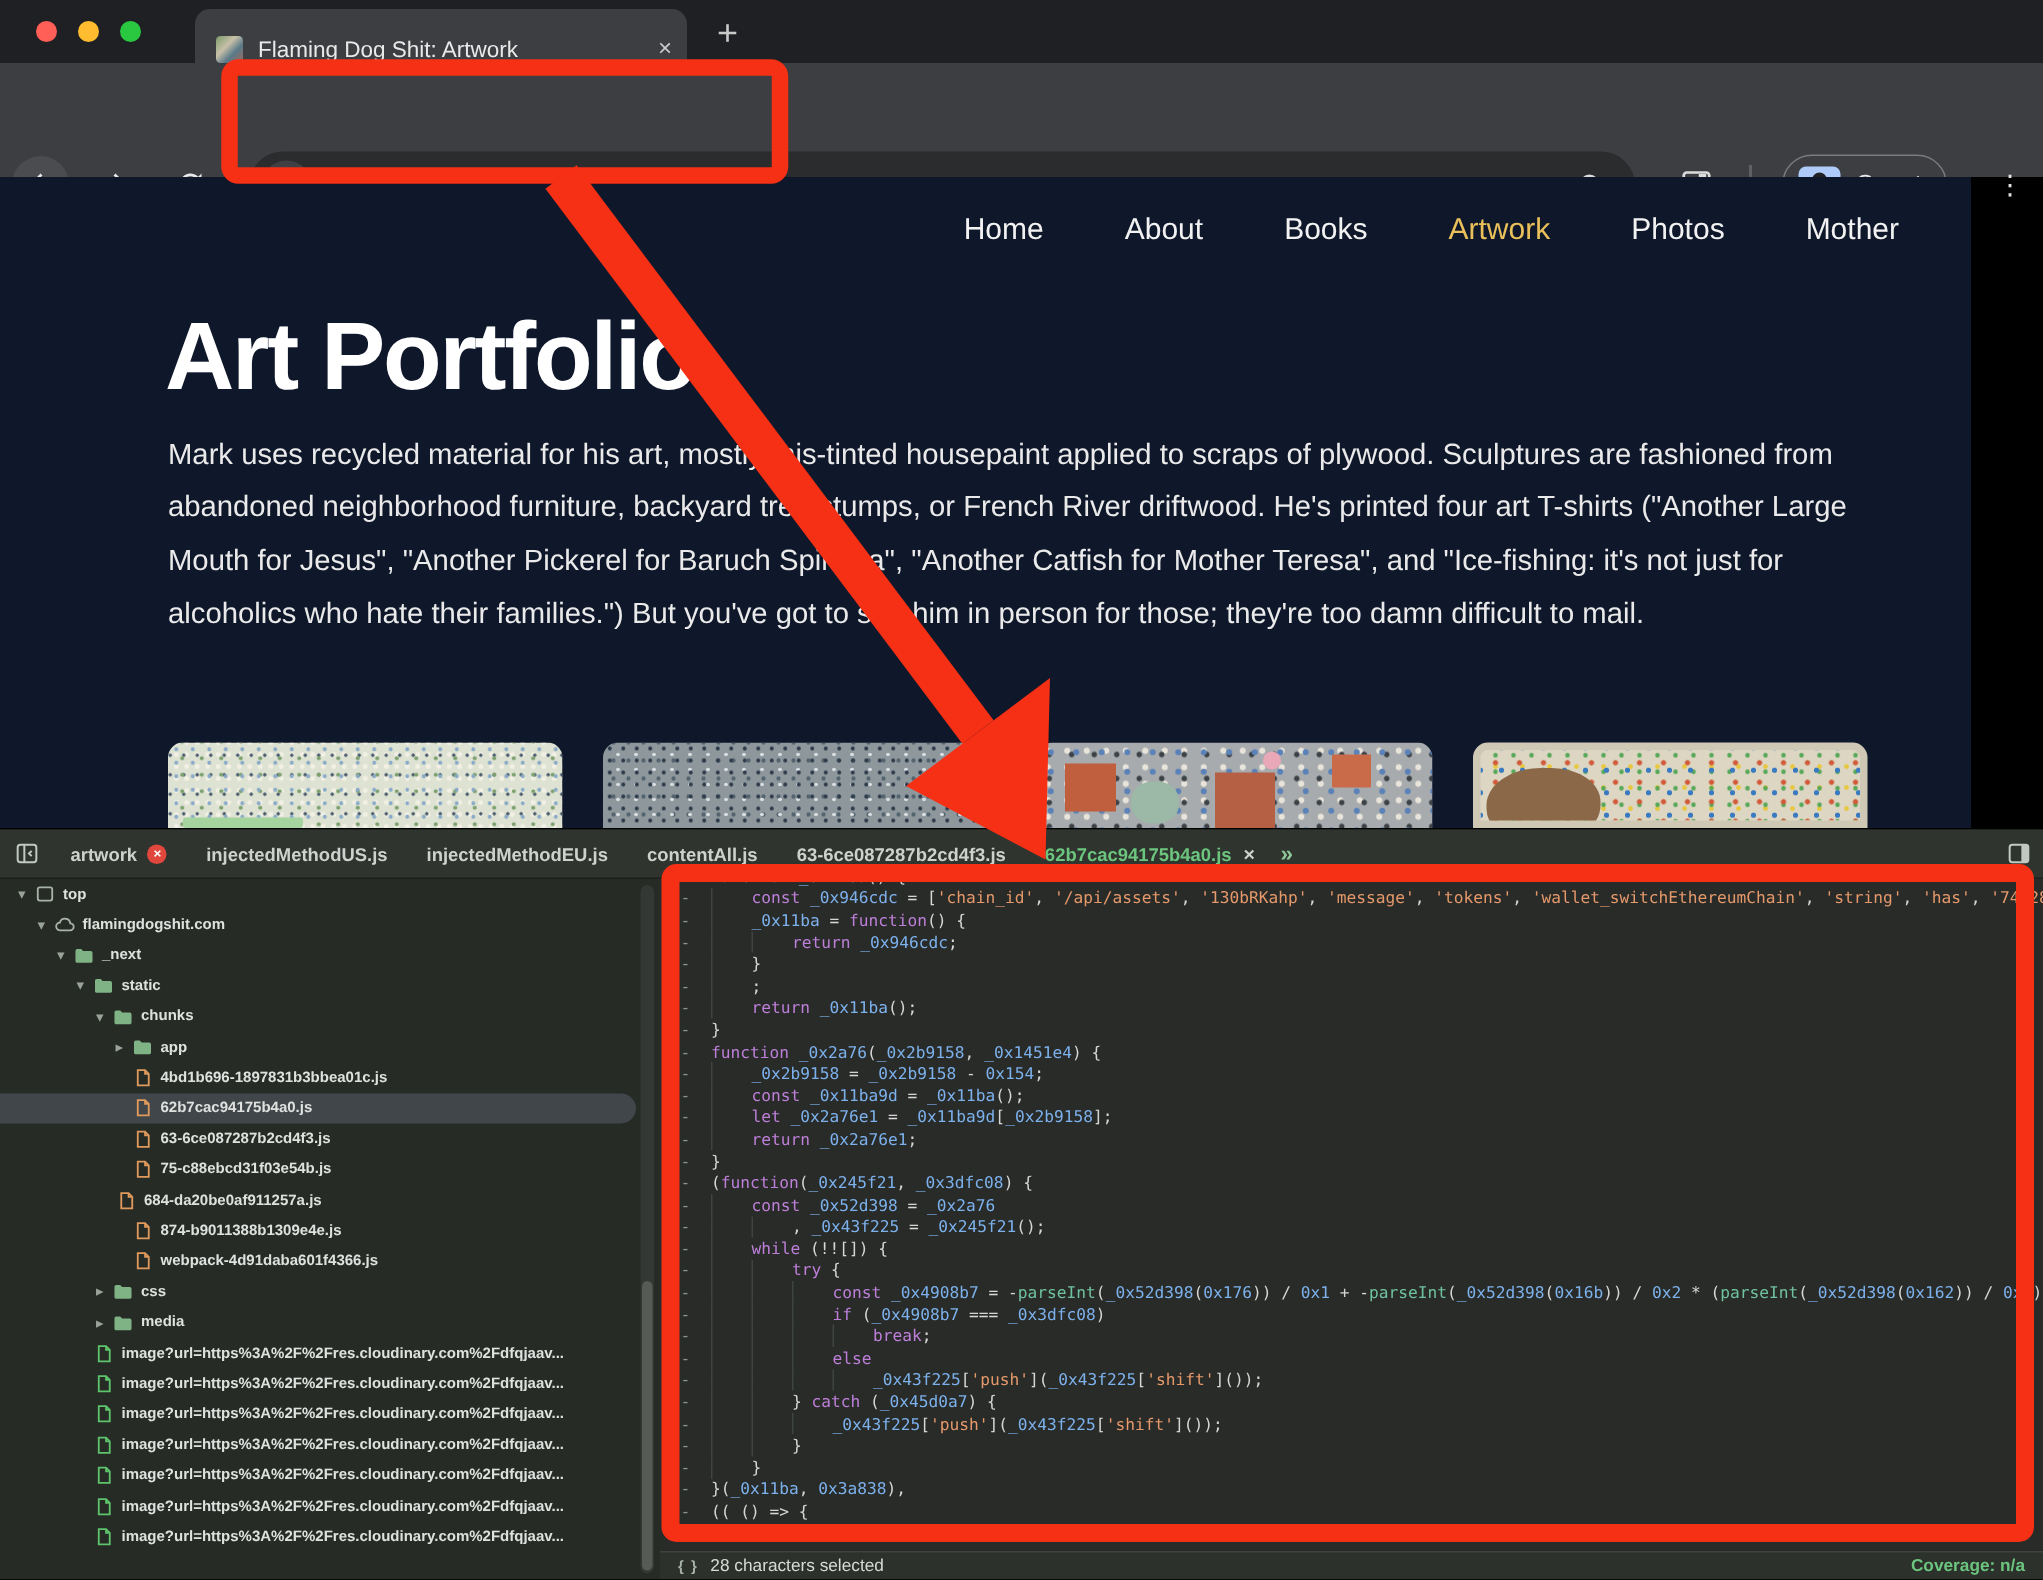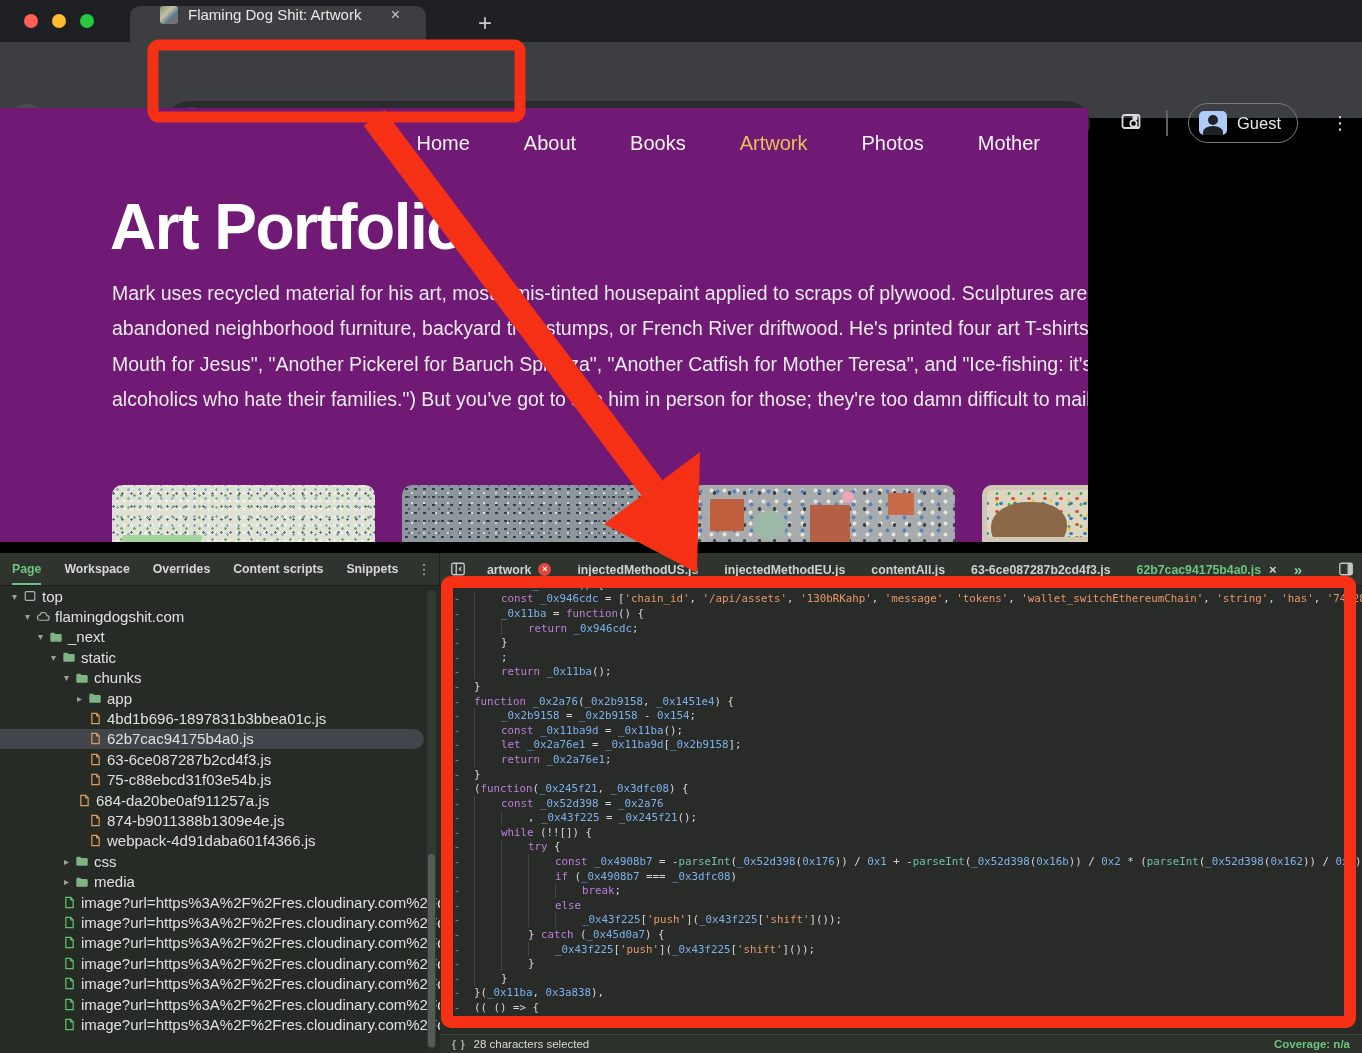--- a/index.html
+++ b/index.html
@@ -3,22 +3,22 @@
 <meta charset="utf-8">
 <style>
   html,body{margin:0;padding:0;background:#000;}
   .stage{position:relative;width:1362px;height:1053px;overflow:hidden;background:#000;
          font-family:"Liberation Sans",sans-serif;-webkit-font-smoothing:antialiased;}
 
   
   .tabstrip{position:absolute;left:0;top:0;width:1362px;height:42px;background:#1f2023;}
   .tl{position:absolute;top:14px;width:14px;height:14px;border-radius:50%;}
   .tl.r{left:24px;background:#ff5f57}.tl.y{left:52px;background:#febc2e}.tl.g{left:80px;background:#2ac840}
-  .tab{position:absolute;left:130px;top:6px;width:296px;height:36px;background:#3d3e41;
-       border-radius:10px 10px 0 0;display:flex;align-items:flex-start;padding:0 26px;box-sizing:border-box;}
+  .tab{position:absolute;left:130px;top:6px;width:328px;height:36px;background:#3d3e41;
+       border-radius:10px 10px 0 0;display:flex;align-items:flex-end;padding:0 10px;box-sizing:border-box;}
   .favicon{width:18px;height:18px;border-radius:3px;margin:0 10px 0 4px;flex:0 0 auto;
        background:linear-gradient(135deg,#7a9a6a 0%,#c8c0a8 38%,#5a7a8a 65%,#9a6a5a 100%);}
   .tabtitle{color:#e9e9e9;font-size:15px;white-space:nowrap;overflow:hidden;flex:1;}
   .tabclose{color:#c9c9c9;font-size:16px;margin-left:8px;cursor:default;}
   .newtab{position:absolute;left:468px;top:6px;width:34px;height:34px;color:#c9c9c9;font-size:24px;
        display:flex;align-items:center;justify-content:center;}
   .toolbar{position:absolute;left:0;top:42px;width:1362px;height:76px;background:#3d3e41;}
   .navbtn{position:absolute;top:62px;width:38px;height:38px;display:flex;align-items:center;justify-content:center;}
   .navbtn svg{width:22px;height:22px;}
   .btn-back{left:8px;background:#4b4c4f;border-radius:50%;}
@@ -34,21 +34,21 @@
   .guest{position:absolute;left:1188px;top:61px;height:40px;border:1.4px solid #7a7b7d;border-radius:21px;
        display:flex;align-items:center;padding:0 16px 0 10px;box-sizing:border-box;}
   .avatar{width:28px;height:24px;border-radius:5px;background:#aecbfa;margin-right:10px;position:relative;overflow:hidden;}
   .avatar::before{content:"";position:absolute;left:9px;top:4px;width:10px;height:10px;border-radius:50%;background:#202124;}
   .avatar::after{content:"";position:absolute;left:4px;top:15px;width:20px;height:12px;border-radius:50% 50% 0 0;background:#202124;}
   .guestlabel{color:#e8e8e8;font-size:16.5px;}
   .kebab{position:absolute;left:1330px;top:64px;width:20px;height:34px;color:#e0e0e0;font-size:18px;
        display:flex;align-items:center;justify-content:center;letter-spacing:0;}
 
   
-  .webpage{position:absolute;left:0;top:108px;width:1088px;height:434px;background:#701a75;overflow:hidden;}
+  .webpage{position:absolute;left:0;top:118px;width:1314px;height:434px;background:#0f172a;overflow:hidden;}
   .mainnav{position:absolute;right:48px;top:24px;display:flex;gap:54px;}
   .nav-item{color:#f2f2f2;font-size:20px;}
   .nav-item.active{color:var(--gold);}
   .pagetitle{position:absolute;left:110px;top:82px;margin:0;color:#fff;font-size:64px;font-weight:bold;letter-spacing:-1.5px;}
   .pagepara{position:absolute;left:112px;top:168px;width:1122px;margin:0;color:#eaeaea;font-size:19.5px;line-height:35.4px;}
   .thumbs{position:absolute;left:112px;top:377px;display:flex;gap:27px;}
   .thumb{width:263px;height:57px;border-radius:10px 10px 0 0;position:relative;overflow:hidden;}
   .t1{background-color:#dde2d2;background-image:
       radial-gradient(circle,#88aac8 1.1px,transparent 1.5px),
       radial-gradient(circle,#7da06f 1.1px,transparent 1.5px),
@@ -102,21 +102,21 @@
   .tabx{color:#cfd3cf;margin-left:8px;font-size:13px;}
   .chevrons{color:#8fc79a;font-size:15px;font-weight:bold;margin-left:4px;}
   .panelico{position:absolute;right:8px;display:flex;}
 
   .dt-body{position:absolute;left:0;top:33px;right:0;bottom:0;}
   .dt-tree{position:absolute;left:0;top:0;bottom:0;width:440px;background:var(--dt-tree);overflow:hidden;}
   .trow{height:20.4px;display:flex;align-items:center;box-sizing:border-box;}
   .trow.sel{background:#41464a;border-radius:0 14px 14px 0;width:424px;}
   .arr{width:13px;flex:0 0 auto;color:#9aa39a;font-size:10px;text-align:center;}
   .tic{width:18px;flex:0 0 auto;display:flex;align-items:center;justify-content:center;}
-  .tlab{color:#dfe1df;font-size:15px;font-weight:400;white-space:nowrap;margin-left:3px;}
+  .tlab{color:#dfe1df;font-size:10px;font-weight:700;white-space:nowrap;margin-left:3px;}
   .tree-scroll{position:absolute;right:4px;top:4px;bottom:4px;width:9px;background:#343834;border-radius:5px;}
   .tree-scroll::after{content:"";position:absolute;left:1px;right:1px;bottom:2px;height:42%;background:#565b56;border-radius:4px;}
 
   .dt-editor{position:absolute;left:440px;top:0;right:0;bottom:19px;background:var(--dt-ed);overflow:hidden;}
   .codelines{position:absolute;left:0;top:-9px;right:0;}
   .cl{display:flex;align-items:center;height:14.6px;white-space:pre;font-family:"DejaVu Sans Mono",monospace;font-size:10.8px;}
   .cl .g{width:34px;flex:0 0 auto;text-align:center;color:#8a968a;}
   .cl .ind{width:26px;flex:0 0 auto;border-left:1px solid #3e443e;align-self:stretch;}
   .tk{flex:0 0 auto;}
   .kw{color:var(--c-kw);} .vr{color:var(--c-vr);} .st{color:var(--c-st);}
@@ -226,28 +226,20 @@
           <span class="sq3"></span>
           <span class="sq4"></span>
           <span class="sq5"></span>
         </div>
       <div class="thumb t4"></div>
     </div>
   </div>
 
   <div class="devtools">
     <div class="dt-topbar">
-      <div class="dt-left">
-        <span class="dt-tab sel">Page</span>
-          <span class="dt-tab">Workspace</span>
-          <span class="dt-tab">Overrides</span>
-          <span class="dt-tab">Content scripts</span>
-          <span class="dt-tab">Snippets</span>
-          <span class="dt-kebab">⋮</span>
-      </div>
       <div class="dt-right">
         <span class="dockico">
           <svg width="16" height="16" viewBox="0 0 18 18">
               <g fill="none" stroke="#c2c8c2" stroke-width="1.5">
                 <rect x="2" y="2.5" width="14" height="13" rx="2"></rect>
                 <line x1="7" y1="2.5" x2="7" y2="15.5"></line>
                 <path d="M12.5 7l-2 2 2 2"></path>
               </g>
             </svg>
         </span>

